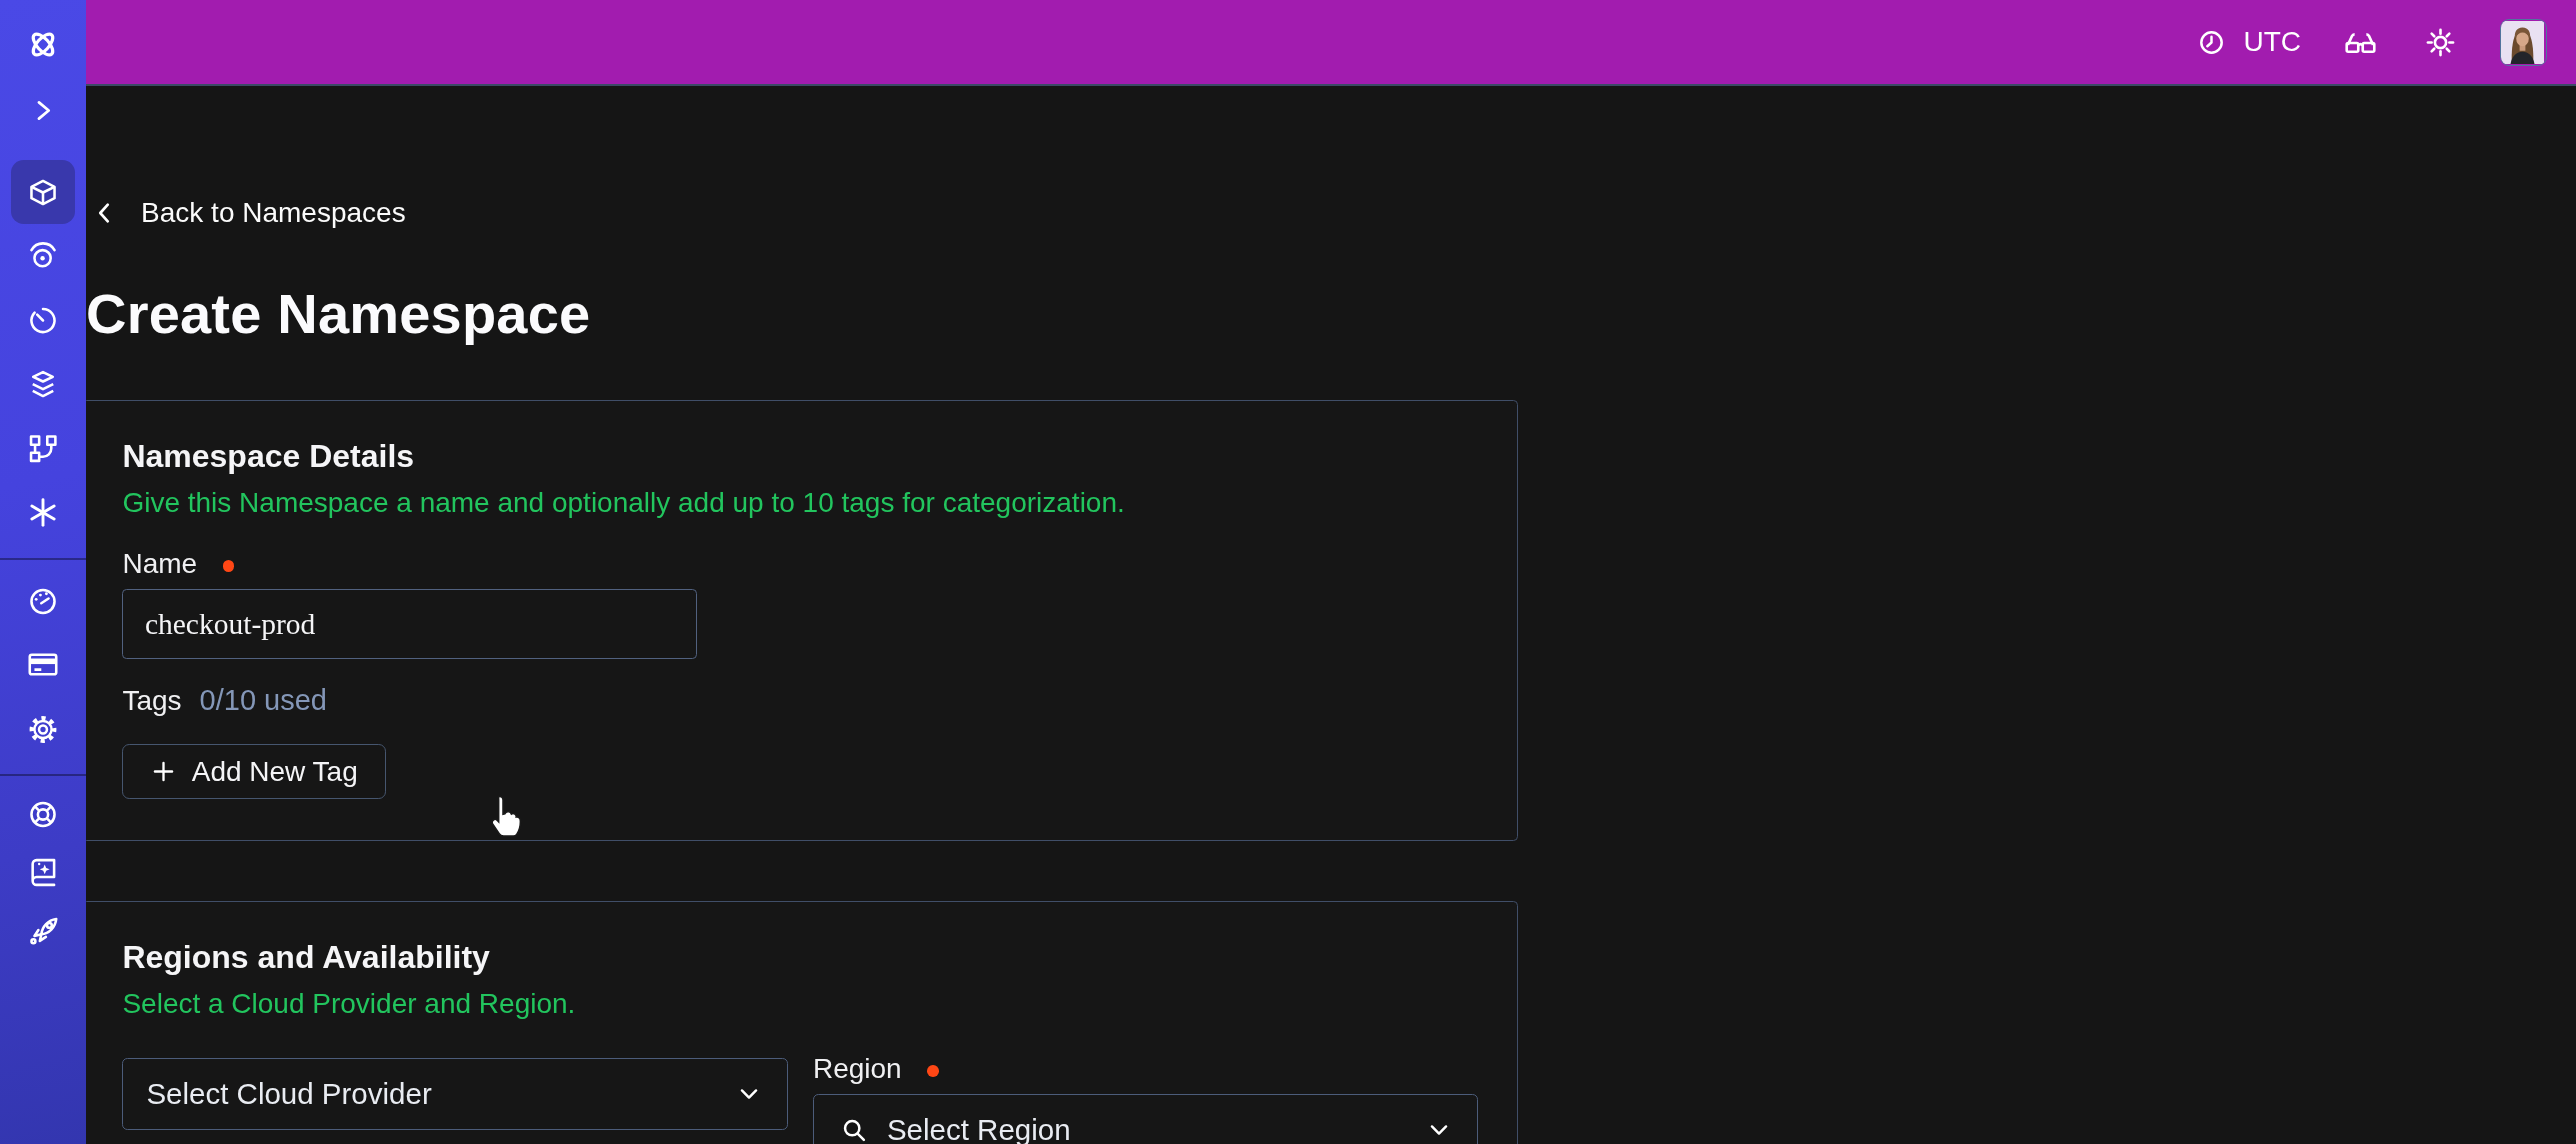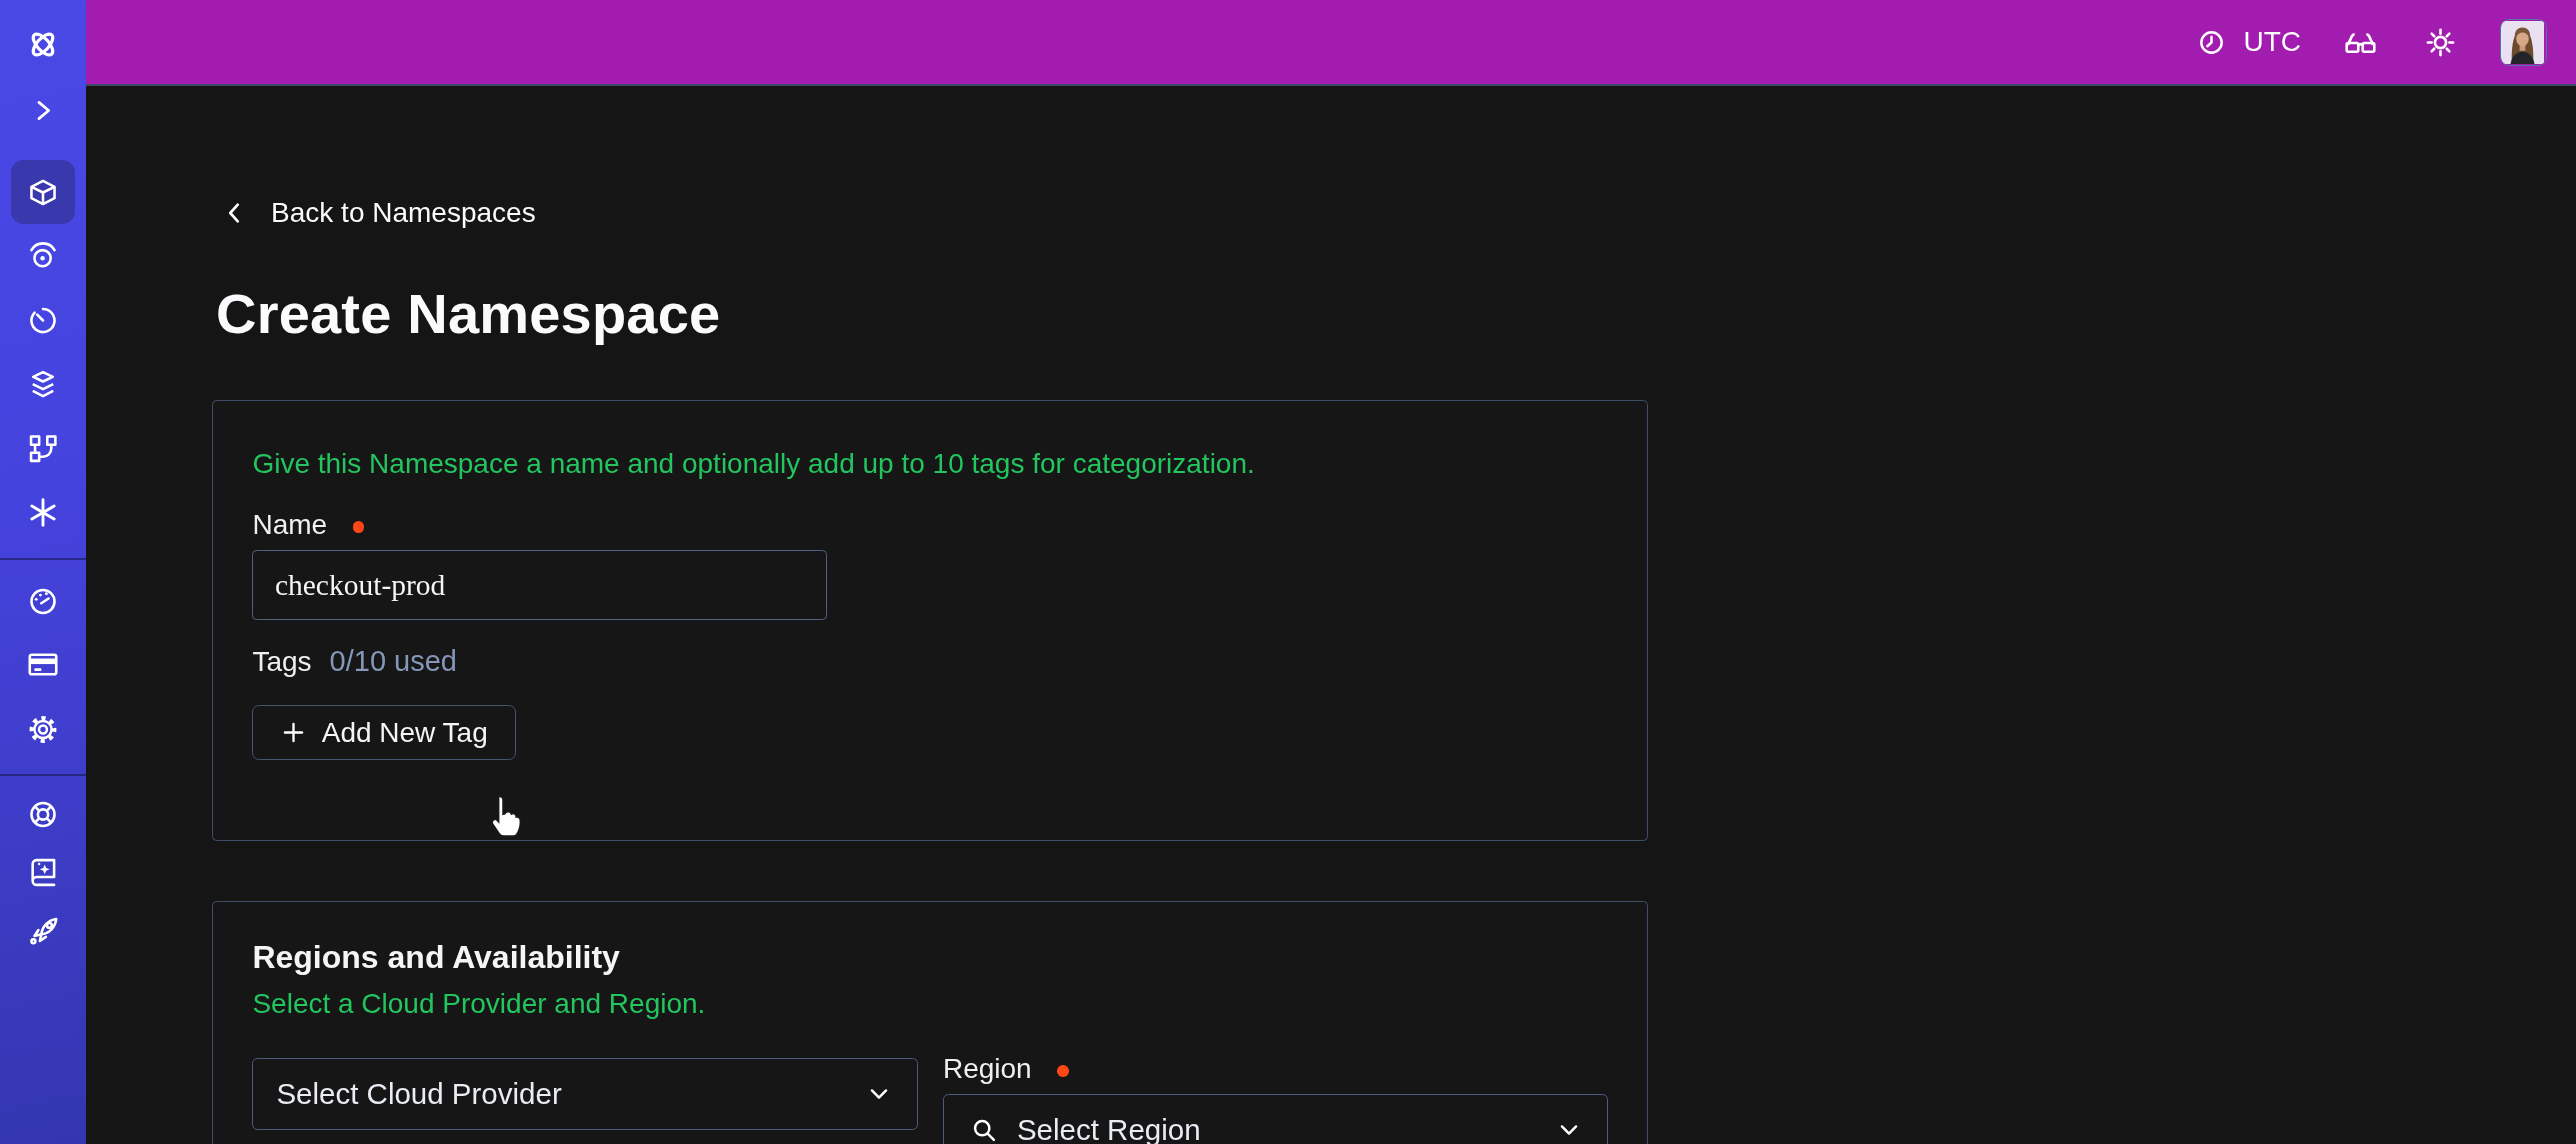--- a/index.html
+++ b/index.html
@@ -36,21 +36,21 @@
     padding-right:29px; gap:39px;
   }
   .tz-btn { display:flex; align-items:center; gap:12.5px; background:none; border:none; color:#fff;
     font-family:inherit; font-size:28px; cursor:pointer; }
   .icon-btn { background:none; border:none; color:#fff; cursor:pointer; display:flex; align-items:center; }
   .avatar { width:47px; height:47px; border-radius:9px; border:1.8px solid #52749e; overflow:hidden;
     padding:0; background:none; cursor:pointer; }
   .avatar svg { display:block; }
 
   
-  .content { padding-left:130px; position:relative; height:calc(100% - 89px); }
+  .content { position:relative; height:calc(100% - 89px); }
   .back-row {
     display:inline-flex; align-items:center; gap:19.7px;
     margin:111px 0 0 5.4px; color:#fbfbfb; font-size:28px; font-weight:500;
     background:none; border:none; font-family:inherit; cursor:pointer;
   }
   h1.page-title {
     margin:48px 0 0 0; font-size:56px; line-height:69px; font-weight:600;
     color:#fbfbfd; letter-spacing:0.2px;
   }
   .card {
@@ -308,20 +308,21 @@
           <polyline points="19,7.5 10.5,17 19,26.5"></polyline>
         </svg>
       </span>
       <span>Back to Namespaces</span>
     </button>
 
     <h1 class="page-title">Create Namespace</h1>
 
     
     <section class="card card1">
+      <h2>Namespace Details</h2>
       <p class="sub">Give this Namespace a name and optionally add up to 10 tags for categorization.</p>
 
       <div class="field-label name-label-row">
         <span>Name</span>
         <span class="req-dot"></span>
       </div>
       <input class="text-input" type="text" value="checkout-prod" style="">
 
       <div class="tags-row">
         <span class="field-label">Tags</span>

